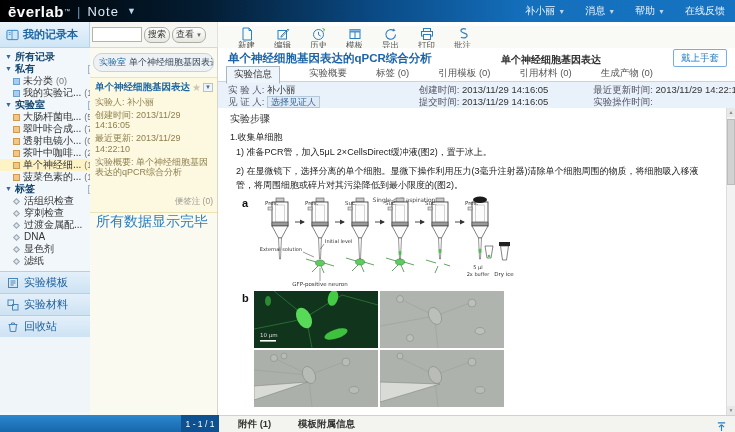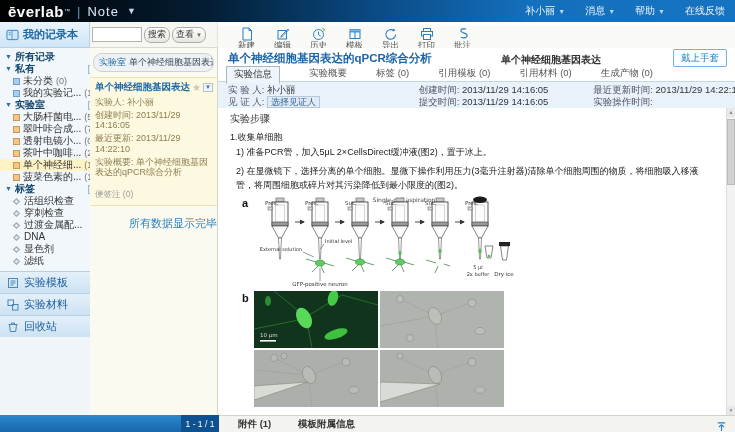--- a/index.html
+++ b/index.html
@@ -65,22 +65,22 @@
   .chip { margin:5px 3px 5px 3px; background:#eef2f5; border:1px solid #c7d3dc; border-radius:9px;
     font-size:9px; color:#345; padding:2px 5px; display:flex; gap:3px; white-space:nowrap; overflow:hidden; }
   .chip .scope { color:#1b66a3; flex:none; }
   .card { background:#fdf8e0; border-top:1px solid #ece2b4; border-bottom:1px solid #ece2b4;
     padding:3px 4px 4px 5px; font-size:9px; color:#8d7f4e; }
   .card-title { display:flex; align-items:center; color:#1b66a3; font-weight:bold; font-size:9.5px; }
   .card-title .t { flex:1; white-space:nowrap; overflow:hidden; }
   .star { color:#c8c8ba; font-size:10px; margin:0 2px; flex:none; }
   .cdd { font-size:6px; color:#476f93; border:1px solid #b3c4d2; background:#eef4fa; padding:0 1px; line-height:7px; flex:none; }
   .crow { margin-top:2.5px; line-height:10.5px; }
-  .cnotes { color:#999; margin-top:11px; font-size:8.5px; }
-  .allloaded { color:#2a7fc0; font-size:11px; margin:10px 0 0 6px;text-align:right; }
+  .cnotes { text-align:right; color:#999; margin-top:18px; font-size:8.5px; }
+  .allloaded { color:#2a7fc0; font-size:14px; margin:0 0 0 6px; }
 
   
   .main { position:absolute; left:218px; top:48px; width:517px; height:367px; background:#fff; }
   .title-row { position:relative; height:18px; }
   .page-title { position:absolute; left:10px; top:3px; font-size:11.5px; font-weight:bold; color:#1c64a8; white-space:nowrap; }
   .nb-name { position:absolute; left:283px; top:5px; font-size:10px; font-weight:bold; color:#333; white-space:nowrap; }
   .hide-btn { position:absolute; right:8px; top:1px; font-size:9.5px; color:#2a7fc0; border:1px solid #79ade0;
     background:#fbfdff; border-radius:2px; padding:1.5px 7px; }
   .tabs { position:relative; height:16px; border-bottom:1px solid #c3d6e6; display:flex; align-items:flex-start;
     gap:29px; padding-left:8px; font-size:9.5px; color:#555; }

